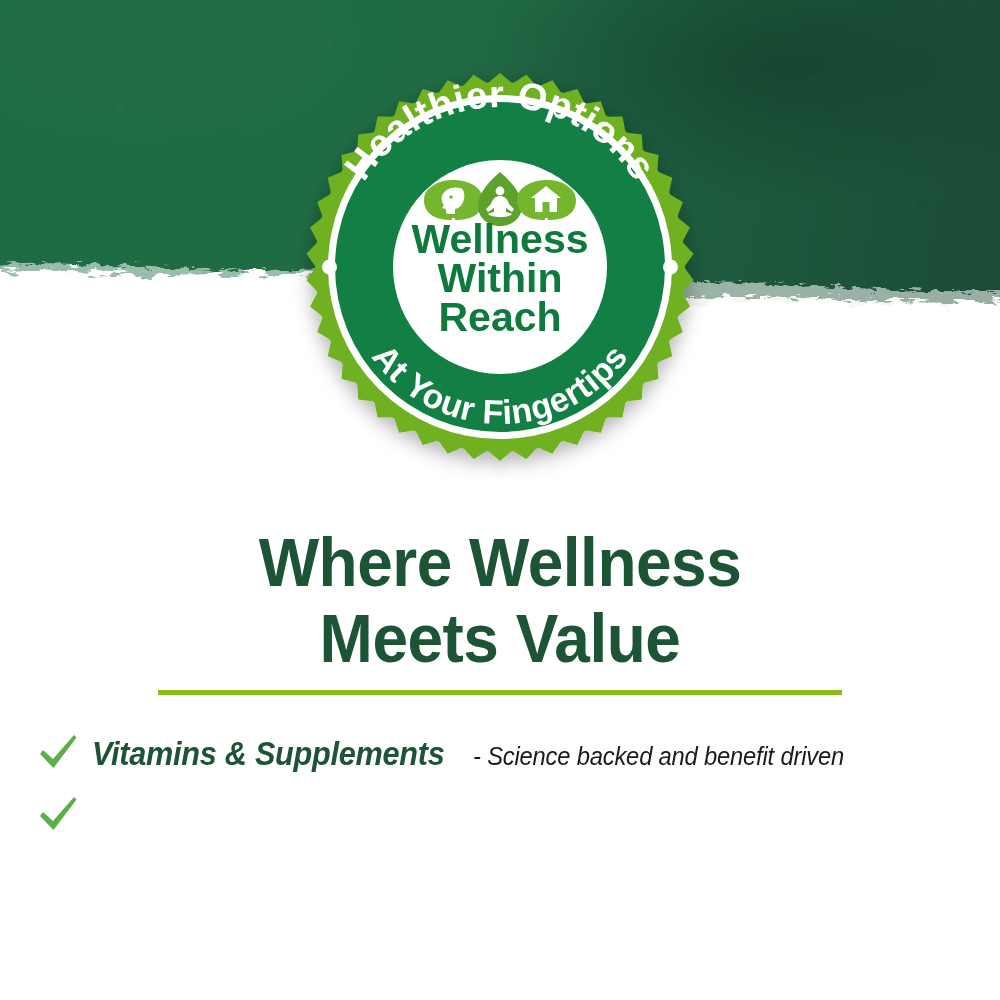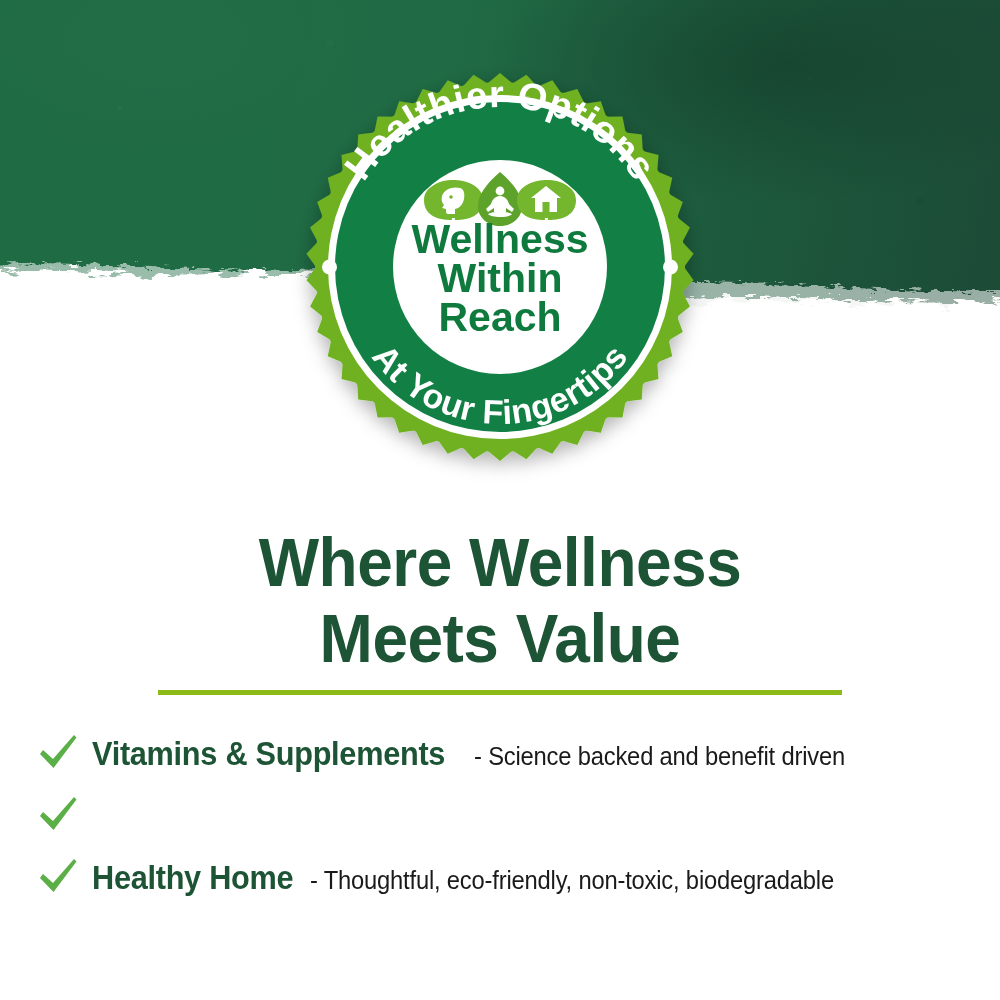--- a/index.html
+++ b/index.html
@@ -125,20 +125,21 @@
     width: 44px;
     height: 44px;
     flex: 0 0 44px;
     margin-right: 12px;
     display: block;
   }
   .check svg { display: block; }
   .rowtext {
     white-space: nowrap;
     line-height: 1;
+    font-style: italic;
   }
   .term {
     color: #1d5435;
     font-family: "Liberation Sans", sans-serif;
     font-weight: bold;
     font-size: 33px;
     letter-spacing: -0.3px;
     display: inline-block;
     transform: scaleX(0.93);
     transform-origin: left center;
@@ -287,25 +288,15 @@
 
     <div class="row">
       <span class="check">
         <svg width="44" height="44" viewBox="0 0 44 44" xmlns="http://www.w3.org/2000/svg">
           <path d="M4 23 L7 19 L17 28 L38 4 L40.5 6.5 L17.5 37 Z" fill="#5aaf46"></path>
         </svg>
       </span>
     </div>
 
 
-    <div class="row">
-      <span class="check">
-        <svg width="44" height="44" viewBox="0 0 44 44" xmlns="http://www.w3.org/2000/svg">
-          <path d="M4 23 L7 19 L17 28 L38 4 L40.5 6.5 L17.5 37 Z" fill="#5aaf46"></path>
-        </svg>
-      </span>
-      <span class="rowtext">
-        <span class="term">Healthy Home</span><span class="desc">- Thoughtful, eco-friendly, non-toxic, biodegradable</span>
-      </span>
-    </div>
 
   </div>
 </div>
 
 </body></html>

